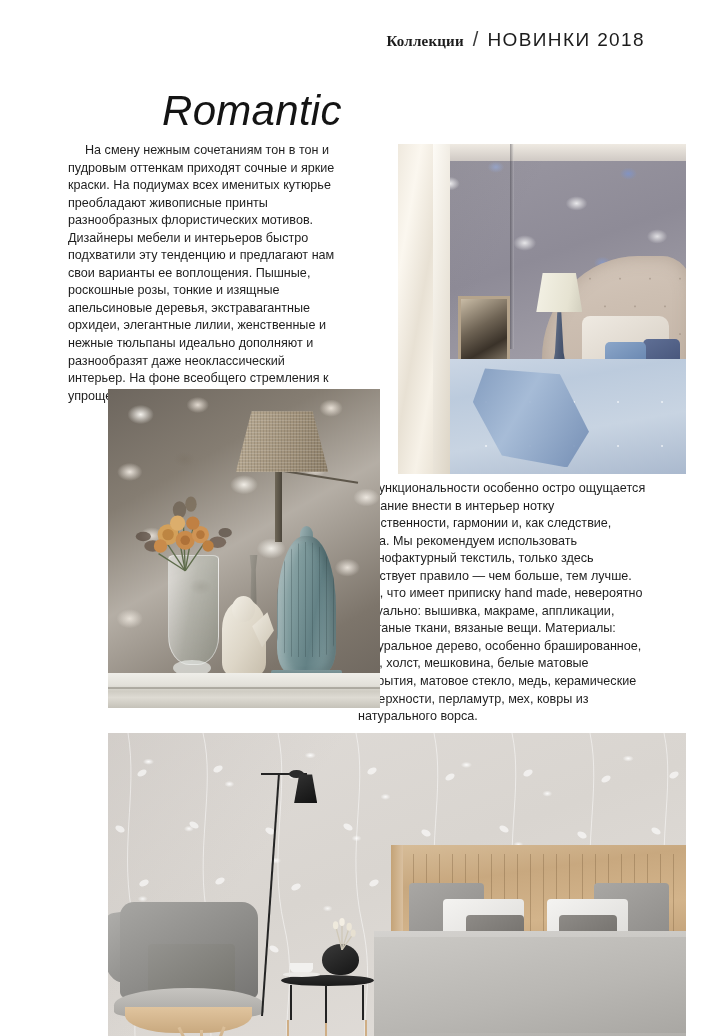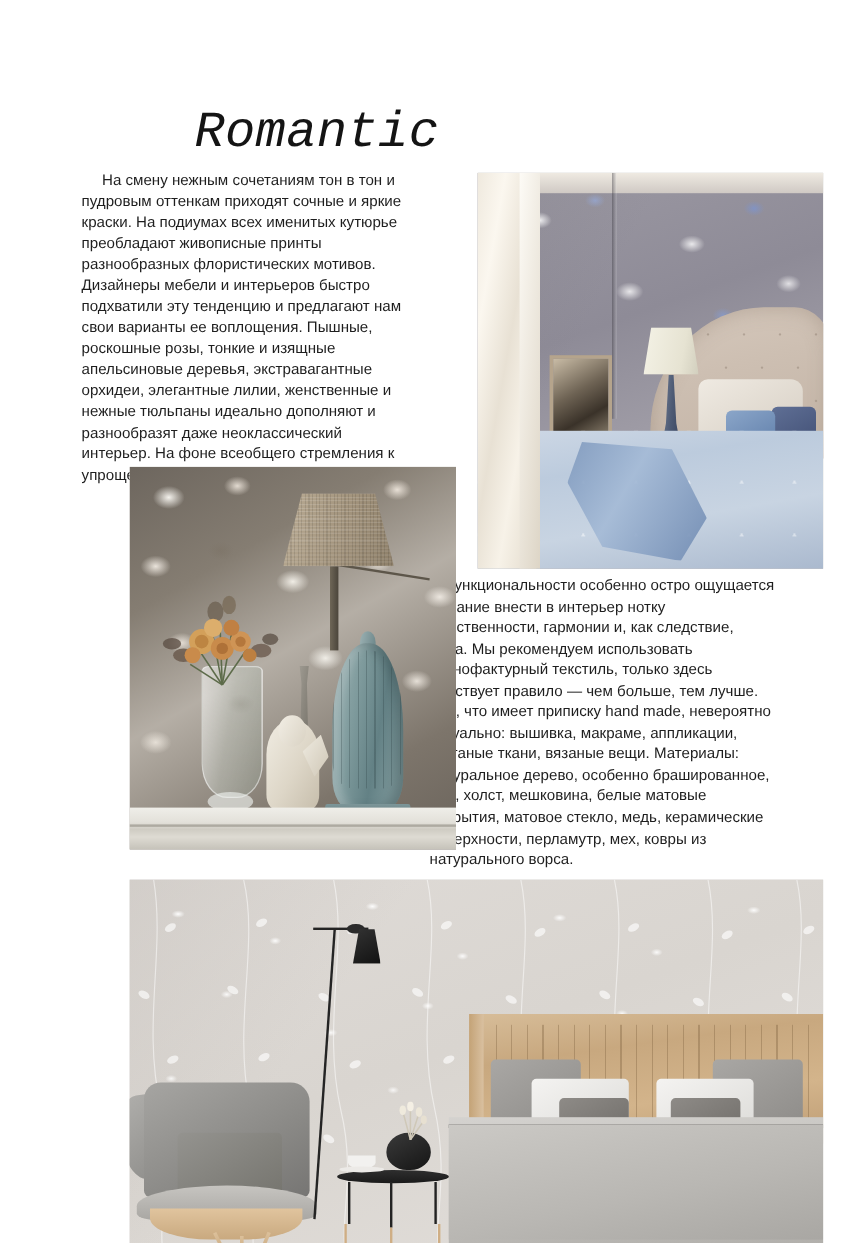--- a/index.html
+++ b/index.html
@@ -29,21 +29,21 @@
   }
   .issue{
     font-family:"Liberation Sans", sans-serif;
     font-weight:400;font-size:19px;color:#1c1c1c;
     letter-spacing:1.4px;
   }
 
   
   .title{
     position:absolute;left:162px;top:62px;
-    font-family:Liberation Mono, monospace;
+    font-family:Liberation Sans, sans-serif;
     font-style:italic;font-weight:300;
     font-size:42px;color:#141414;
     letter-spacing:.3px;
     line-height:1;
   }
 
   
   .col{
     position:absolute;
     font-family:"Liberation Sans", sans-serif;
@@ -388,20 +388,25 @@
   .b3-lamp-joint{
     position:absolute;left:31.3%;top:11.6%;width:2.6%;height:2.6%;
     background:#2b2b2b;border-radius:50%;
   }
 </style>
 </head>
 <body>
 
 <div class="page">
 
+  <div class="header">
+    <span class="kicker">Коллекции</span>
+    <span class="slash">/</span>
+    <span class="issue">НОВИНКИ 2018</span>
+  </div>
 
   <h1 class="title">Romantic</h1>
 
   <div class="col col-left">На смену нежным сочетаниям тон в тон и пудровым оттенкам приходят сочные и яркие краски. На подиумах всех именитых кутюрье преобладают живописные принты разнообразных флористических мотивов. Дизайнеры мебели и интерьеров быстро подхватили эту тенденцию и предлагают нам свои варианты ее воплощения. Пышные, роскошные розы, тонкие и изящные апельсиновые деревья, экстравагантные орхидеи, элегантные лилии, женственные и нежные тюльпаны идеально дополняют и разнообразят даже неоклассический интерьер. На фоне всеобщего стремления к упрощению</div>
 
   <div class="col col-right">и функциональности особенно остро ощущается желание внести в интерьер нотку женственности, гармонии и, как следствие, уюта. Мы рекомендуем использовать разнофактурный текстиль, только здесь действует правило — чем больше, тем лучше. Все, что имеет приписку hand made, невероятно актуально: вышивка, макраме, аппликации, стеганые ткани, вязаные вещи. Материалы: натуральное дерево, особенно брашированное, лен, холст, мешковина, белые матовые покрытия, матовое стекло, медь, керамические поверхности, перламутр, мех, ковры из натурального ворса.</div>
 
   <figure class="photo ph-bedroom-blue">
     <div class="layer wall-blue"></div>
     <div class="b1-ceiling"></div>

